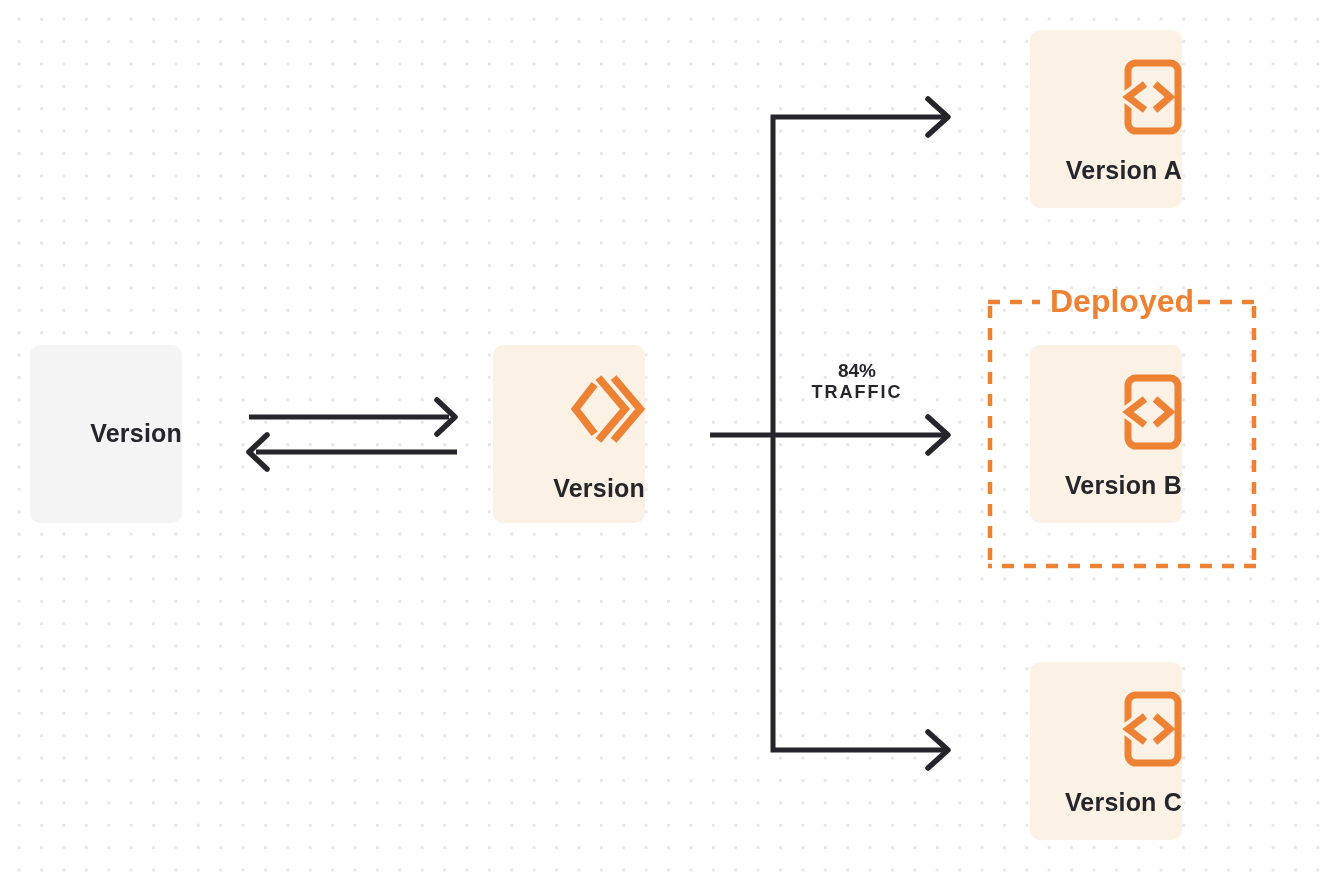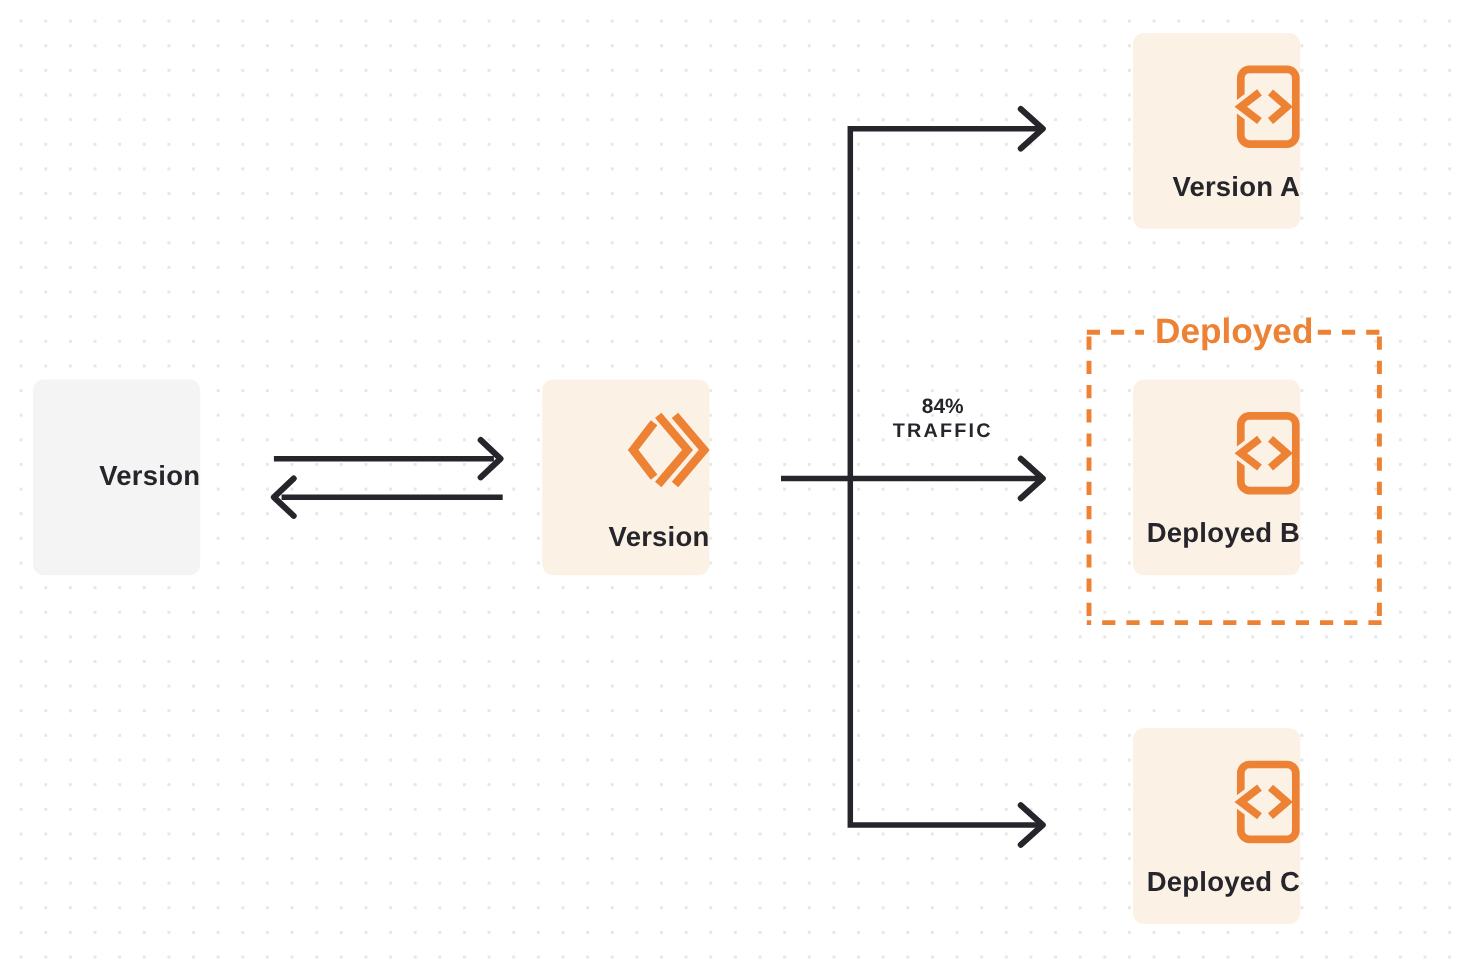--- a/index.html
+++ b/index.html
@@ -117,24 +117,24 @@
   <span class="node-label">Version A</span>
 </div>
 
 <div class="node cream version-node" id="version-b-node">
   <svg width="60" height="76" viewBox="0 0 60 76">
     <rect class="acc" x="6" y="4" width="50" height="68" rx="8" stroke-width="7"></rect>
     <polyline class="halo" points="23,25 6,38 23,51" stroke-width="14"></polyline>
     <polyline class="acc" points="23,25 6,38 23,51" stroke-width="7"></polyline>
     <polyline class="acc" points="33,25 48,38 33,51" stroke-width="7"></polyline>
   </svg>
-  <span class="node-label">Deployed B</span>
+  <span class="node-label">Version B</span>
 </div>
 
 <div class="node cream version-node" id="version-c-node">
   <svg width="60" height="76" viewBox="0 0 60 76">
     <rect class="acc" x="6" y="4" width="50" height="68" rx="8" stroke-width="7"></rect>
     <polyline class="halo" points="23,25 6,38 23,51" stroke-width="14"></polyline>
     <polyline class="acc" points="23,25 6,38 23,51" stroke-width="7"></polyline>
     <polyline class="acc" points="33,25 48,38 33,51" stroke-width="7"></polyline>
   </svg>
-  <span class="node-label">Deployed C</span>
+  <span class="node-label">Version C</span>
 </div>
 
 </body></html>

